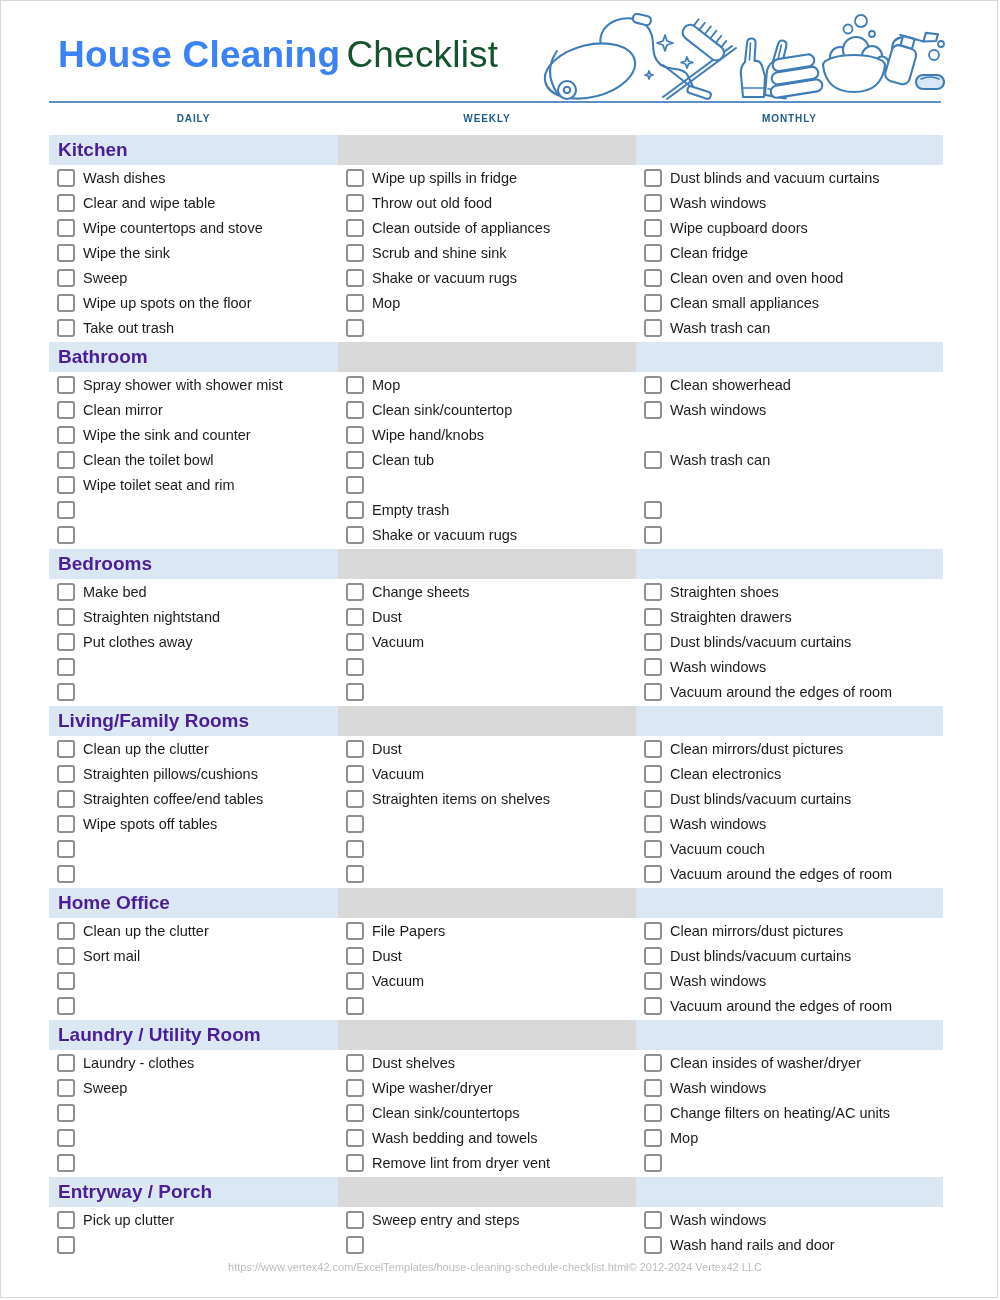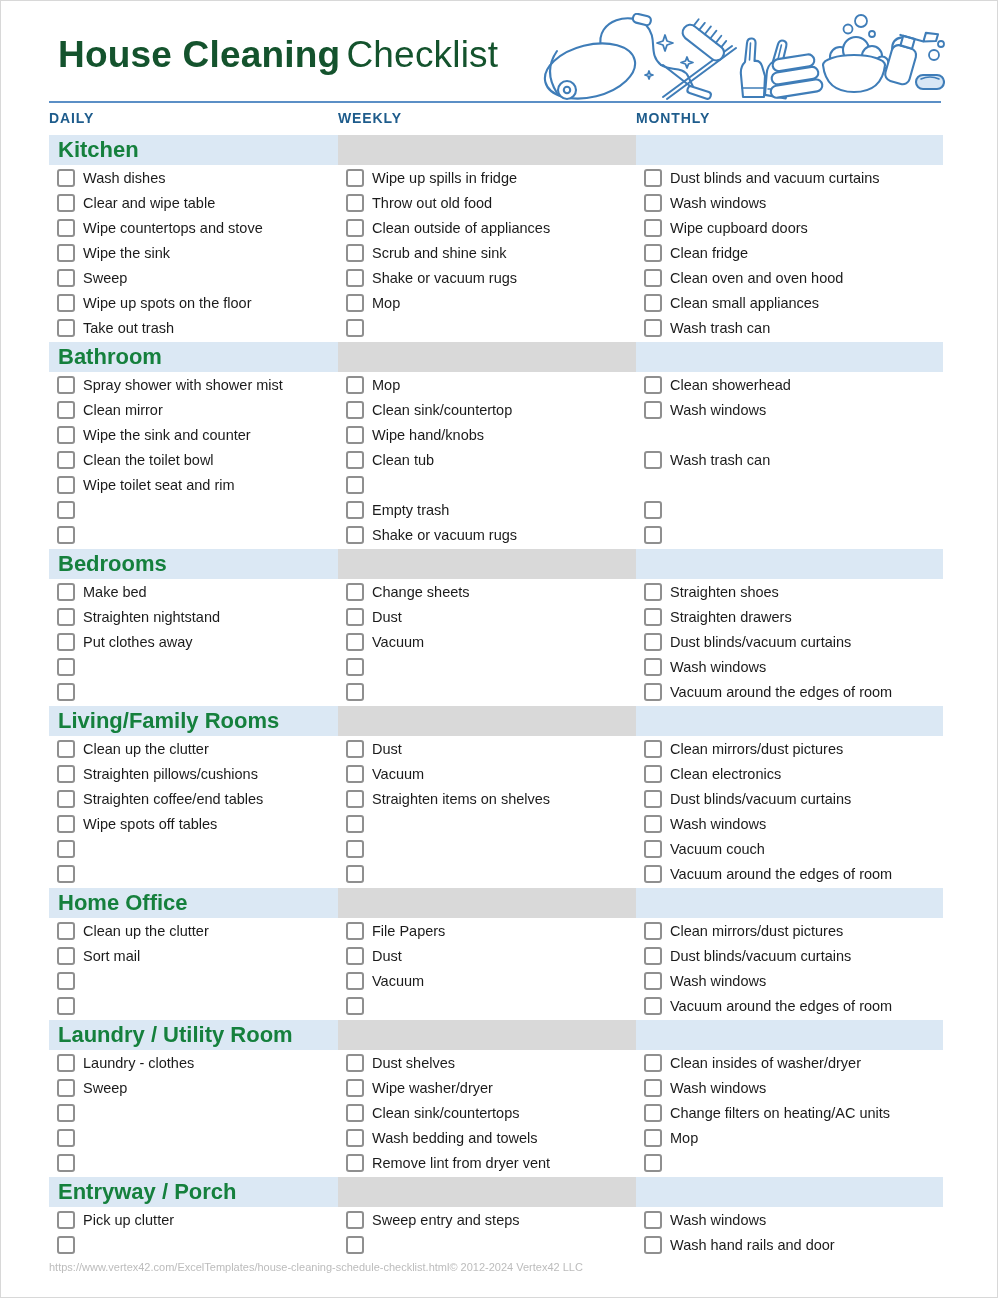--- a/index.html
+++ b/index.html
@@ -11,52 +11,52 @@
   .page {
     position:relative; width:998px; height:1298px;
     border:1px solid #d8d8d8; box-sizing:border-box; background:#fff;
   }
   .content { padding:0 56px 0 48px; }
 
   
   header { position:relative; }
   .header-inner { position:relative; height:100px; border-bottom:2px solid #5b8fc6; }
   h1 { margin:0; padding:34px 0 0 9px; font-size:37px; line-height:1.1; letter-spacing:0.2px; white-space:nowrap; }
-  .t-bold  { font-weight:bold; color:#14532d; }
+  .t-bold  { font-weight:bold; color:#3b82f6; }
   .t-light { font-weight:normal; color:#14532d; margin-left:6px; }
   .illustration { position:absolute; right:-4px; top:12px; width:410px; height:88px; }
 
   
   .grid3 { display:grid; grid-template-columns:289px 298px 307px; }
   .col-headers { height:30px; align-items:center; }
   .col-headers .col-h {
-    text-align:left; font-weight:bold; font-size:14px;
+    text-align:center; font-weight:bold; font-size:10px;
     color:#1e5c8c; letter-spacing:0.9px;
   }
 
   
   section { margin-top:2px; }
   .band { height:30px; }
   .band .cell { display:flex; align-items:center; height:30px; }
   .band-daily, .band-monthly { background:#dbe8f4; }
   .band-weekly { background:#d9d9d9; }
-  .section-title { margin:0; padding-left:9px; font-size:22px; font-weight:bold; color:#15803d; white-space:nowrap; }
+  .section-title { margin:0; padding-left:9px; font-size:19px; font-weight:bold; color:#4c1d95; white-space:nowrap; }
 
   .items { height:25px; }
   .cell.item { display:flex; align-items:center; gap:8px; padding-left:8px; overflow:hidden; }
   .checkbox {
     width:14px; height:14px; flex:none;
     border:2px solid #8f8f8f; border-radius:3px; background:#fff;
     cursor:pointer;
   }
   .task-label { font-size:14.5px; color:#1b1b1b; white-space:nowrap; }
 
   
   footer {
-    display:flex; justify-content:flex-start; align-items:center;
+    display:flex; justify-content:center; align-items:center;
     margin-top:4px; font-size:11px; color:#bcbcbc;
   }
   footer .url { color:#bcbcbc; text-decoration:none; }
 
   
   .illustration * { vector-effect:non-scaling-stroke; }
 </style>
 </head>
 <body>
 

